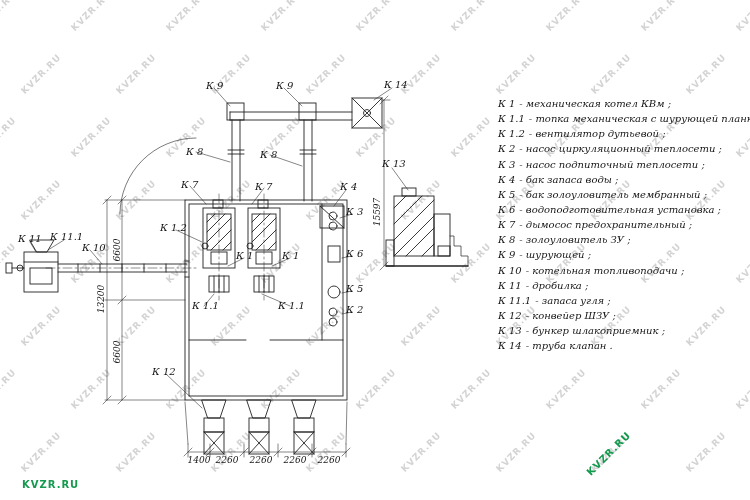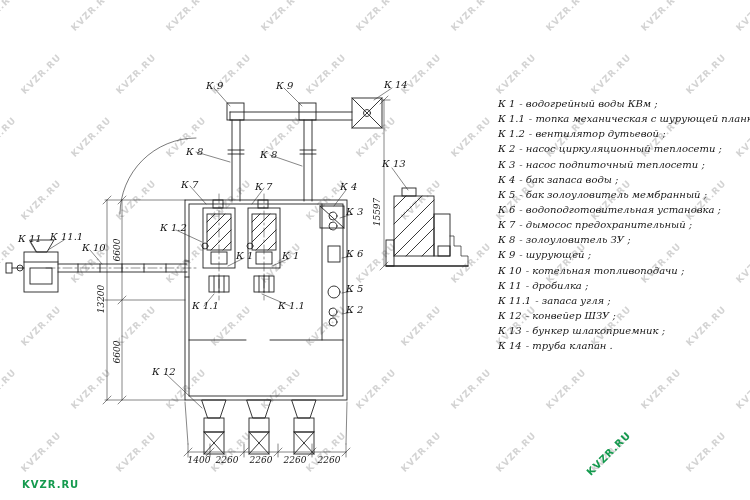--- a/index.html
+++ b/index.html
@@ -283,21 +283,21 @@
         <line x1="308" y1="456" x2="316" y2="448"></line>
         <line x1="342" y1="456" x2="350" y2="448"></line>
         <line x1="185" y1="402" x2="188" y2="444"></line>
         <line x1="347" y1="402" x2="346" y2="444"></line>
       </g>
     </g>
   </svg>
 
 
   <div class="legend">
-    <div class="legend-row"><span class="lg-code">К 1</span><span>-  водогрейный воды КВм ;</span></div>
+    <div class="legend-row"><span class="lg-code">К 1</span><span>-  механическая котел КВм ;</span></div>
     <div class="legend-row"><span class="lg-code">К 1.1</span><span>-  топка механическая с шурующей планкой ;</span></div>
     <div class="legend-row"><span class="lg-code">К 1.2</span><span>-  вентилятор дутьевой ;</span></div>
     <div class="legend-row"><span class="lg-code">К 2</span><span>-  насос циркуляционный теплосети ;</span></div>
     <div class="legend-row"><span class="lg-code">К 3</span><span>-  насос подпиточный теплосети ;</span></div>
     <div class="legend-row"><span class="lg-code">К 4</span><span>-  бак запаса воды ;</span></div>
     <div class="legend-row"><span class="lg-code">К 5</span><span>-  бак золоуловитель мембранный ;</span></div>
     <div class="legend-row"><span class="lg-code">К 6</span><span>-  водоподготовительная установка ;</span></div>
     <div class="legend-row"><span class="lg-code">К 7</span><span>-  дымосос предохранительный ;</span></div>
     <div class="legend-row"><span class="lg-code">К 8</span><span>-  золоуловитель ЗУ ;</span></div>
     <div class="legend-row"><span class="lg-code">К 9</span><span>-  шурующей ;</span></div>

